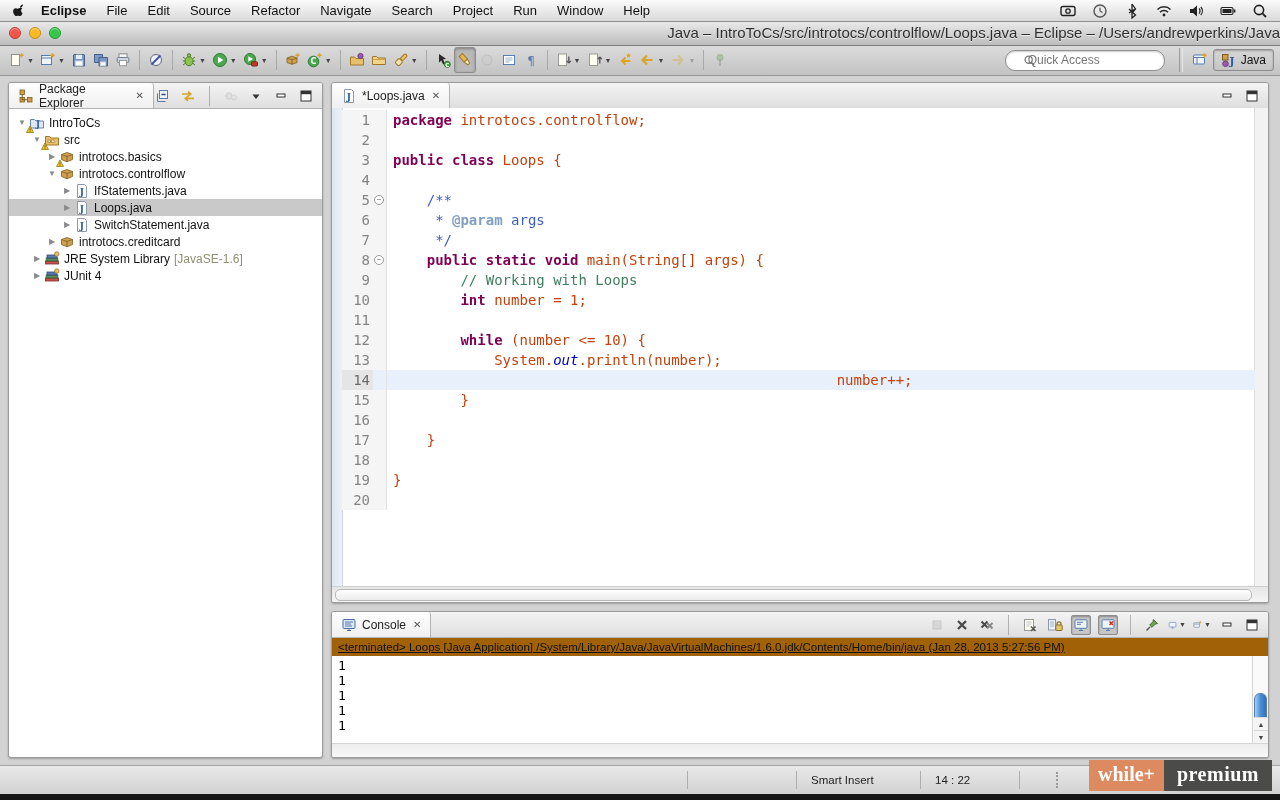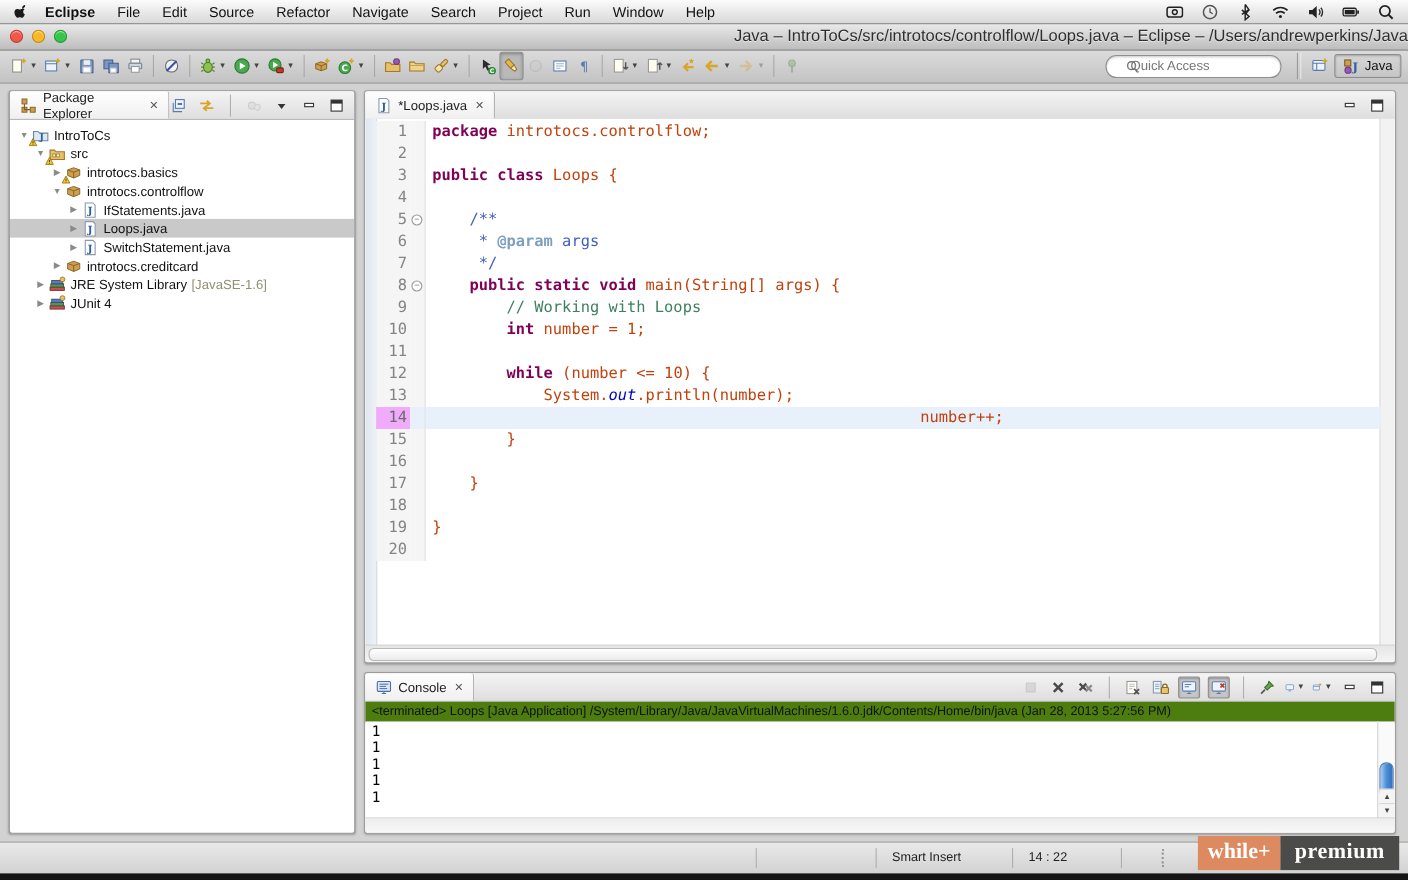--- a/index.html
+++ b/index.html
@@ -88,35 +88,35 @@
   #code-lines{position:absolute;left:10px;right:13px;top:2px;
     font-family:"DejaVu Sans Mono",monospace;font-size:14px;line-height:20px;}
   .cline{display:flex;height:20px;}
   .lnum{width:28px;text-align:right;color:#848484;background:#f5f5f5;padding-right:3px;flex:none;}
   .lfold{width:13px;background:#f5f5f5;border-right:1px solid #e2e2e2;flex:none;position:relative;}
   .foldm{position:absolute;right:2px;top:5px;width:8px;height:8px;border:1px solid #9a9a9a;
     border-radius:50%;background:#fff;color:#666;font-size:8px;line-height:7px;text-align:center;
     font-family:"Liberation Sans",sans-serif;}
   .ltext{white-space:pre;padding-left:6px;flex:1;}
   .cline.hl .ltext,.cline.hl .lfold{background:#e8f1fb;text-align:center;}
-  .cline.hl .lnum{background:#f0abfc;color:#6b6b6b;}
+  .cline.hl .lnum{background:#e5e5e5;color:#6b6b6b;}
   .k{color:#7f0055;font-weight:bold;}
   .p{color:#c2410c;}
   .c{color:#3f7f5f;}
   .jd{color:#3f5fbf;}
   .jdt{color:#7f9fbf;font-weight:bold;}
   .fld{color:#0000c0;font-style:italic;}
   #editor-hscroll{position:absolute;left:0;right:0;bottom:0;height:15px;
     background:linear-gradient(#e6e6e6,#f5f5f5);border-top:1px solid #cfcfcf;}
   #editor-hthumb{position:absolute;left:3px;right:16px;top:2px;height:10px;border-radius:5px;
     background:linear-gradient(#ffffff,#ebebeb);border:1px solid #b9b9b9;}
 
   
   #console-status{height:18px;line-height:18px;font-size:11.5px;color:#111;
-    padding:0 6px;border-bottom:1px solid #c9c9c9;background:#4d7c0f;white-space:nowrap;overflow:hidden;}
+    padding:0 6px;border-bottom:1px solid #c9c9c9;background:#a16207;white-space:nowrap;overflow:hidden;text-decoration:underline;}
   #console-out{position:absolute;top:44px;left:0;right:15px;bottom:13px;
     font-family:"DejaVu Sans Mono",monospace;font-size:13px;line-height:15px;
     padding:2px 0 0 6px;color:#000;background:#fff;overflow:hidden;}
   #console-vscroll{position:absolute;top:44px;right:0;bottom:13px;width:15px;
     background:#fafafa;border-left:1px solid #d2d2d2;}
   #console-vthumb{position:absolute;left:1px;width:11px;height:30px;top:42%;border-radius:6px;
     background:linear-gradient(90deg,#a9cdf2,#4a8fd6 50%,#2f6fc0);border:1px solid #557fb0;}
   .vs-arrow{position:absolute;right:0;width:14px;height:13px;text-align:center;
     font-size:7px;color:#444;line-height:13px;border-top:1px solid #d8d8d8;background:#f4f4f4;}
   #console-hscroll{position:absolute;left:0;right:0;bottom:0;height:13px;

